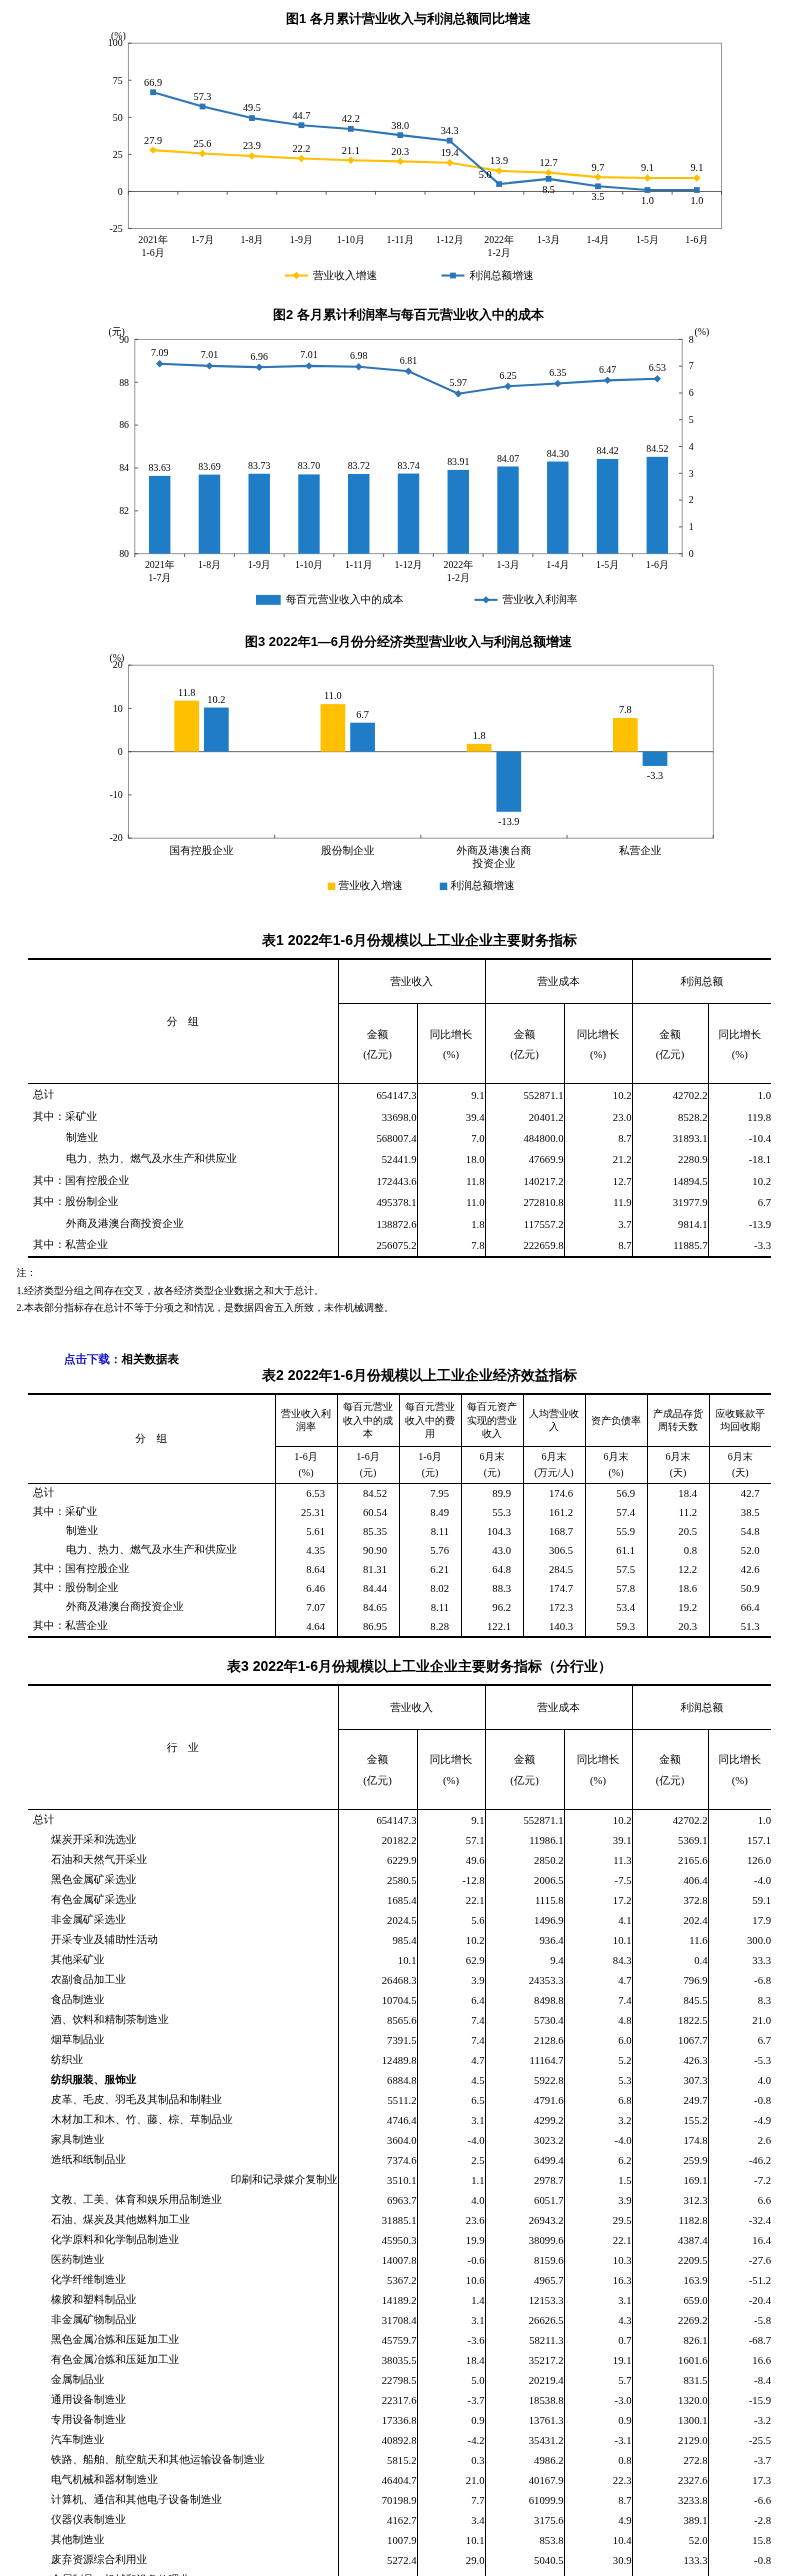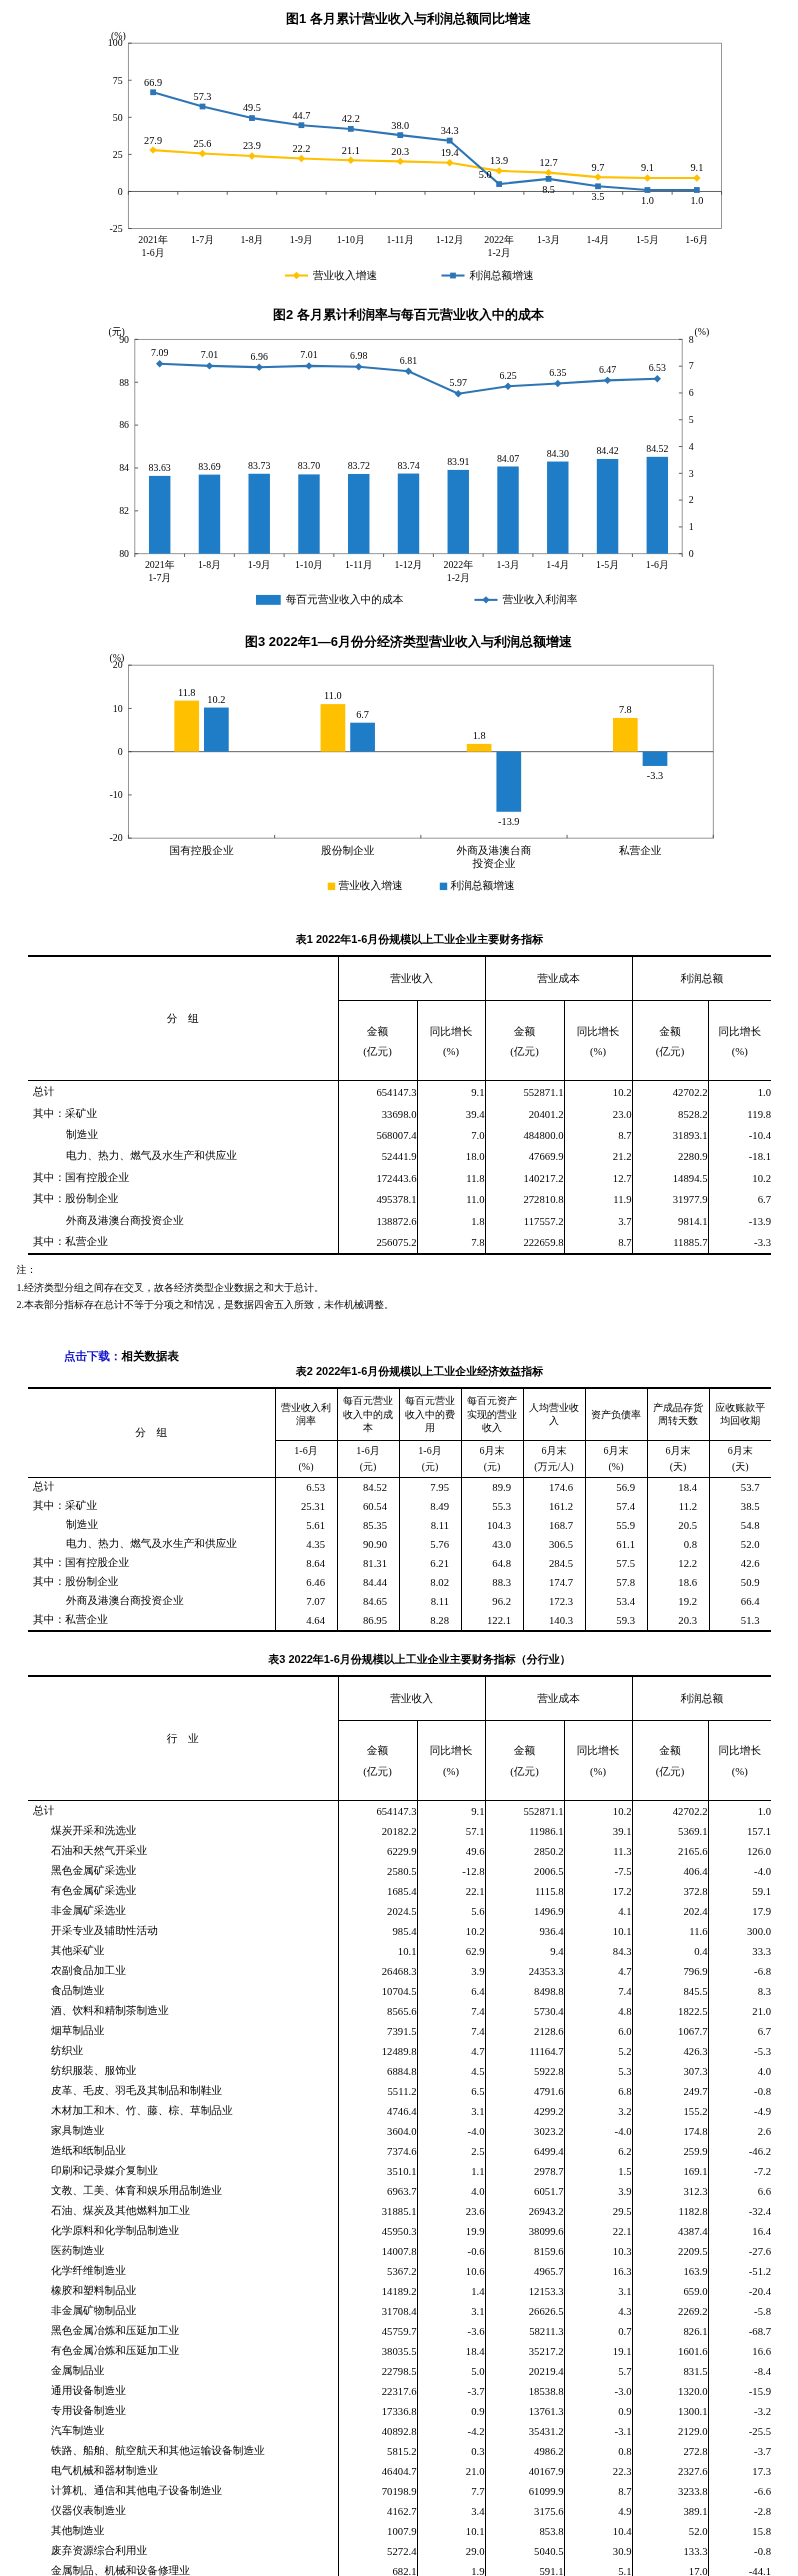--- a/index.html
+++ b/index.html
@@ -2,21 +2,21 @@
 <html style="font-size:13px"><head>
 <meta charset="utf-8">
 <style>
   html,body{margin:0;padding:0;}
   body{width:799px;height:2576px;overflow:hidden;background:#fff;position:relative;
        font-family:"Liberation Sans",sans-serif;color:#000;}
   .doc{width:799px;padding-top:5px;}
   .chart-block{width:643px;margin:0 0 0 87px;}
   .chart-title{font-size:13px;font-weight:bold;text-align:center;margin:0 0 1.6px 0;
                font-family:"Liberation Sans",sans-serif;}
-  .tbl-title{font-size:11px;font-weight:bold;text-align:center;margin:0 0 8.2px 0;padding-left:40px;}
+  .tbl-title{font-size:14px;font-weight:bold;text-align:center;margin:0 0 8.2px 0;padding-left:40px;}
   .c1{margin-top:5px}.c2{margin-top:11.5px}.c3{margin-top:25px}
   .table-block{margin-top:20px;}
   table.datatbl{border-collapse:collapse;margin:0 auto;table-layout:fixed;
      border-top:2.5px solid #000;border-bottom:2.5px solid #000;
      font-family:"Liberation Serif",serif;}
   table.datatbl th{font-weight:normal;font-size:10.7px;text-align:center;vertical-align:middle;padding:0;}
   table.datatbl td{font-size:10.7px;vertical-align:middle;padding:0;}
   .fin{width:742px;} .eff{width:742px;}
   th.grp{border-bottom:0.8px solid #000;border-left:0.8px solid #000;height:43px;}
   th.sub{border-bottom:0.8px solid #000;border-left:0.8px solid #000;height:79px;line-height:1.9;}
@@ -462,21 +462,21 @@
           <tbody>
             <tr class="dr">
               <td class="lbl" style="padding-left: 5px;">总计</td>
               <td class="num">6.53</td>
               <td class="num">84.52</td>
               <td class="num">7.95</td>
               <td class="num">89.9</td>
               <td class="num">174.6</td>
               <td class="num">56.9</td>
               <td class="num">18.4</td>
-              <td class="num">53.7</td>
+              <td class="num">42.7</td>
             </tr>
             <tr class="dr">
               <td class="lbl" style="padding-left: 5px;">其中：采矿业</td>
               <td class="num">25.31</td>
               <td class="num">60.54</td>
               <td class="num">8.49</td>
               <td class="num">55.3</td>
               <td class="num">161.2</td>
               <td class="num">57.4</td>
               <td class="num">11.2</td>
@@ -694,21 +694,21 @@
             <tr class="dr">
               <td class="lbl" style="padding-left: 23px;">纺织业</td>
               <td class="num">12489.8</td>
               <td class="num">4.7</td>
               <td class="num">11164.7</td>
               <td class="num">5.2</td>
               <td class="num">426.3</td>
               <td class="num">-5.3</td>
             </tr>
             <tr class="dr">
-              <td class="lbl" style="padding-left: 23px;">纺织服装、服饰业</td>
+              <td class="lbl" style="padding-left: 23px; font-weight: bold;">纺织服装、服饰业</td>
               <td class="num">6884.8</td>
               <td class="num">4.5</td>
               <td class="num">5922.8</td>
               <td class="num">5.3</td>
               <td class="num">307.3</td>
               <td class="num">4.0</td>
             </tr>
             <tr class="dr">
               <td class="lbl" style="padding-left: 23px;">皮革、毛皮、羽毛及其制品和制鞋业</td>
               <td class="num">5511.2</td>
@@ -739,21 +739,21 @@
             <tr class="dr">
               <td class="lbl" style="padding-left: 23px;">造纸和纸制品业</td>
               <td class="num">7374.6</td>
               <td class="num">2.5</td>
               <td class="num">6499.4</td>
               <td class="num">6.2</td>
               <td class="num">259.9</td>
               <td class="num">-46.2</td>
             </tr>
             <tr class="dr">
-              <td class="lbl" style="padding-left: 23px;">印刷和记录媒介复制业</td>
+              <td class="lbl" style="padding-left: 23px; text-align: right;">印刷和记录媒介复制业</td>
               <td class="num">3510.1</td>
               <td class="num">1.1</td>
               <td class="num">2978.7</td>
               <td class="num">1.5</td>
               <td class="num">169.1</td>
               <td class="num">-7.2</td>
             </tr>
             <tr class="dr">
               <td class="lbl" style="padding-left: 23px;">文教、工美、体育和娱乐用品制造业</td>
               <td class="num">6963.7</td>

